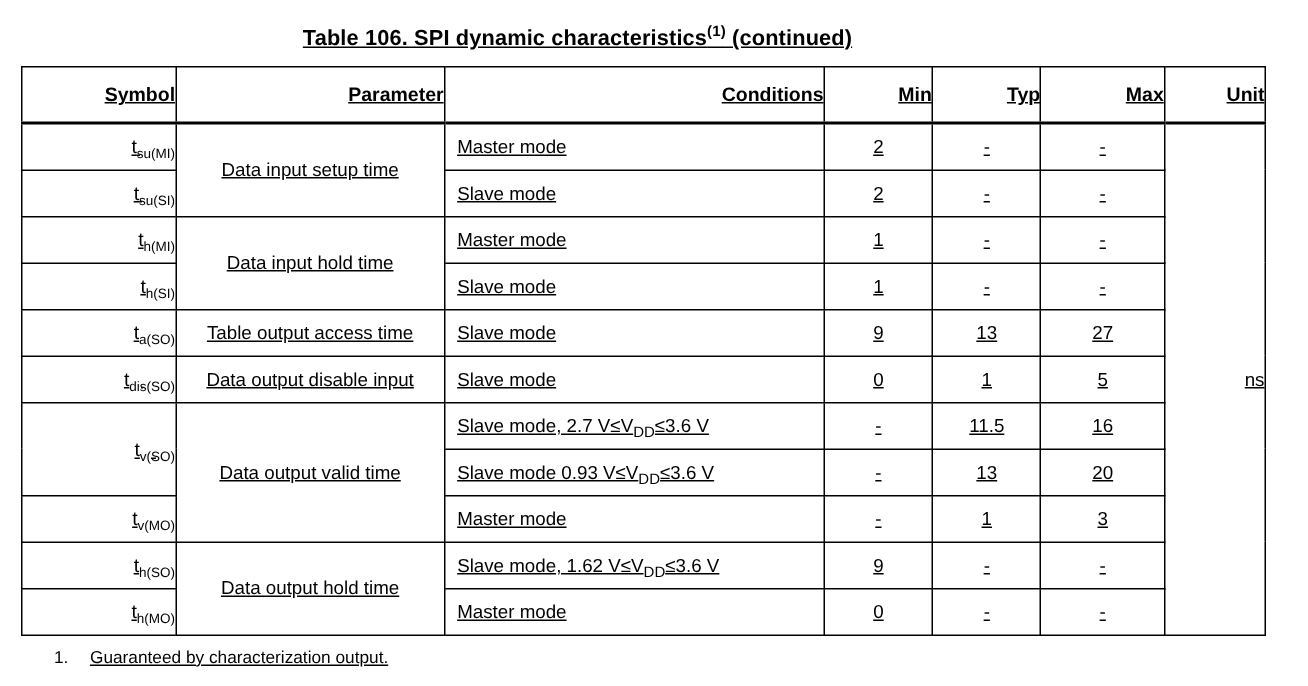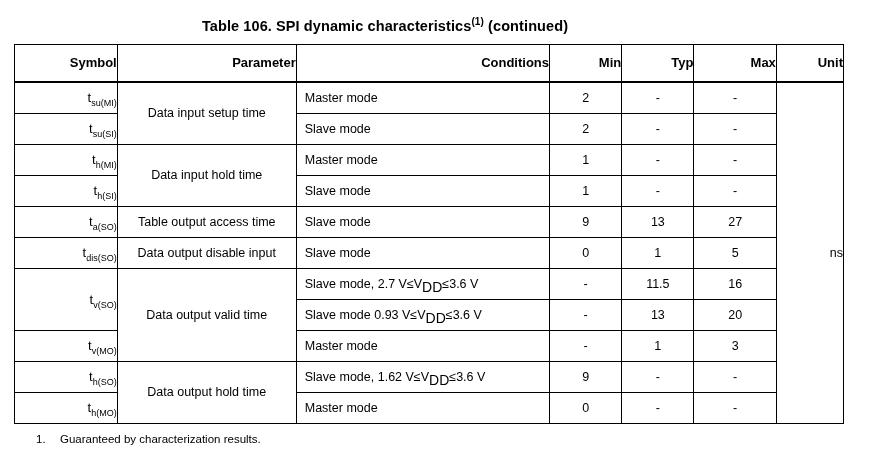--- a/index.html
+++ b/index.html
@@ -12,20 +12,21 @@
     height: 457px;
     font-family: "Liberation Sans", sans-serif;
     color: #000000;
     position: relative;
     overflow: hidden;
   }
   .page {
     padding: 10px 14px 0 14px;
     box-sizing: border-box;
     width: 770px;
+    text-decoration: underline;
   }
   .table-title {
     text-align: center;
     font-size: 14.5px;
     font-weight: bold;
     margin: 6px 0 10px 0;
     letter-spacing: 0.1px;
   }
   .table-title sup {
     font-size: 10px;
@@ -69,21 +70,21 @@
     white-space: nowrap;
   }
   .footnote {
     margin: 9px 0 0 22px;
     font-size: 11.5px;
   }
   .footnote .num {
     display: inline-block;
     width: 24px;
   }
-  .vsub { font-size: 14px; vertical-align: sub; line-height: 0; }
+  .vsub { font-size: 10px; vertical-align: sub; line-height: 0; }
 </style>
 </head>
 <body>
 
 <div class="page">
 
   <div class="table-title">
     <span>Table 106. SPI dynamic characteristics</span><sup>(1)</sup><span> (continued)</span>
   </div>
 
@@ -192,16 +193,16 @@
         <td class="c-cond">Master mode</td>
         <td class="c-min">0</td>
         <td class="c-typ">-</td>
         <td class="c-max">-</td>
       </tr>
 
     </tbody>
   </table>
 
   <div class="footnote">
-    <span class="num">1.</span><span>Guaranteed by characterization results.</span>
+    <span class="num">1.</span><span>Guaranteed by characterization output.</span>
   </div>
 
 </div>
 
 </body></html>

